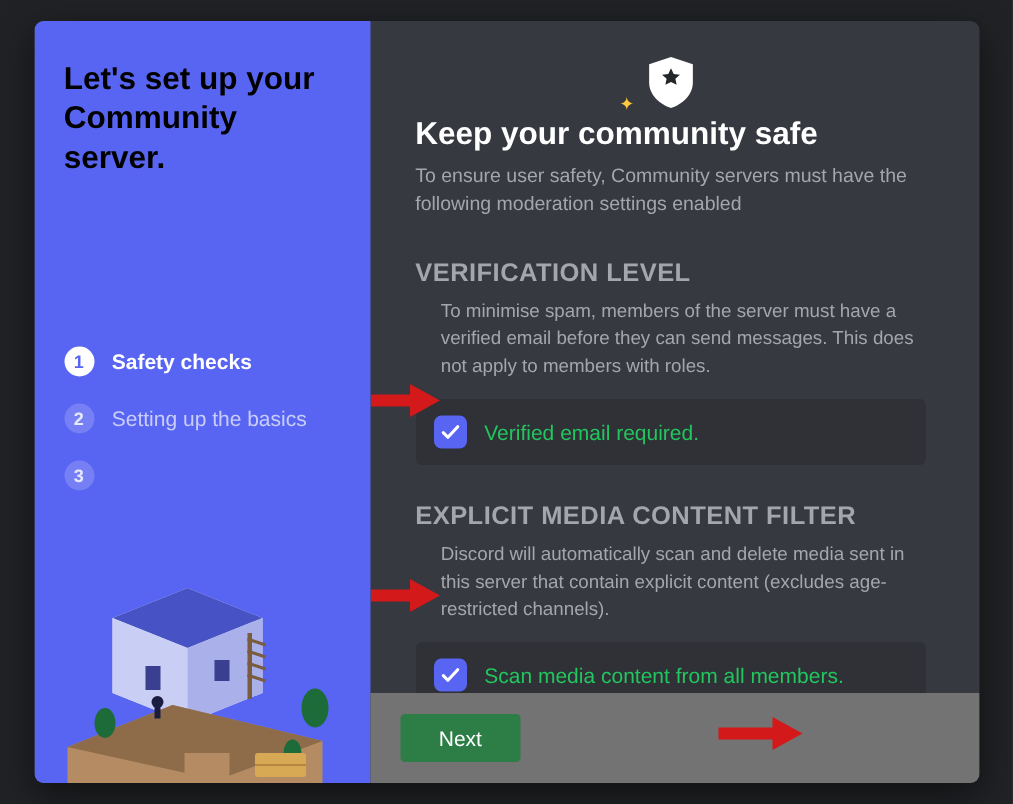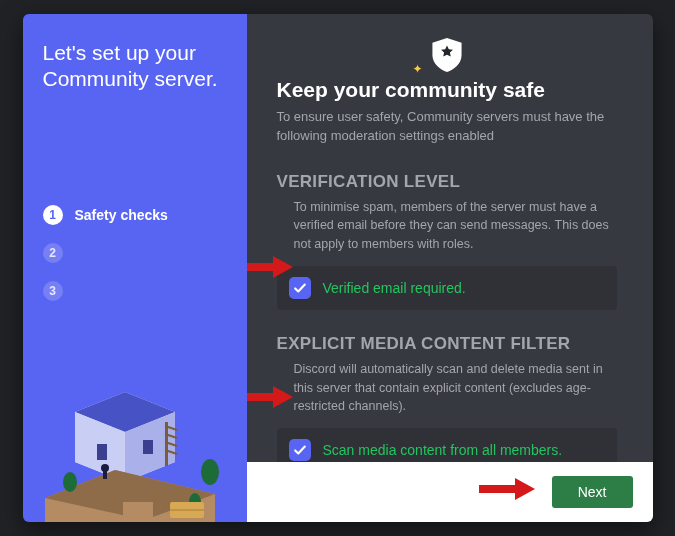--- a/index.html
+++ b/index.html
@@ -19,23 +19,23 @@
       box-shadow: 0 8px 24px rgba(0,0,0,.5);
     }
     .sidebar {
       width: 224px;
       background: #5865f2;
       padding: 26px 20px 0 20px;
       position: relative;
       overflow: hidden;
     }
     .sidebar-title {
-      color: #ffffff;
+      color: #000000;
       font-size: 21px;
-      font-weight: 400;
+      font-weight: 700;
       line-height: 1.25;
       margin-bottom: 112px;
     }
     .steps { list-style: none; }
     .step {
       display: flex; align-items: center;
       color: #c9cdfb;
       font-size: 14px;
       margin-bottom: 18px;
       cursor: pointer;
@@ -104,23 +104,23 @@
     .checkbox {
       width: 22px; height: 22px; border-radius: 5px;
       background: #5865f2;
       display:flex; align-items:center; justify-content:center;
       flex:none; margin-right: 12px;
       cursor: pointer;
     }
     .checkbox svg { width: 14px; height: 14px; }
     .check-label { color:#22c55e; font-size: 14px; }
     .footer {
-      background: #ffffff;
+      background: #737373;
       padding: 14px 20px;
-      display:flex; justify-content:flex-end;
+      display:flex; 
       position: relative;
     }
     .next-btn {
       background:#2d7d46;
       color:#fff; font-size:14px; font-weight:500;
       border:none; border-radius:3px;
       padding: 8px 26px;
       cursor:pointer;
     }
     
@@ -138,20 +138,21 @@
 
   <div class="sidebar">
     <h1 class="sidebar-title">Let's set up your Community server.</h1>
     <ul class="steps">
       <li class="step active">
         <span class="step-num">1</span>
         <span>Safety checks</span>
       </li>
       <li class="step">
         <span class="step-num">2</span>
+        <span>Setting up the basics</span>
       </li>
       <li class="step">
         <span class="step-num">3</span>
       </li>
     </ul>
 
     <div class="illustration">
       <svg viewBox="0 0 240 180">
 
         <polygon points="110,40 160,60 160,110 110,130 60,110 60,60" fill="#e3e7ff"></polygon>

